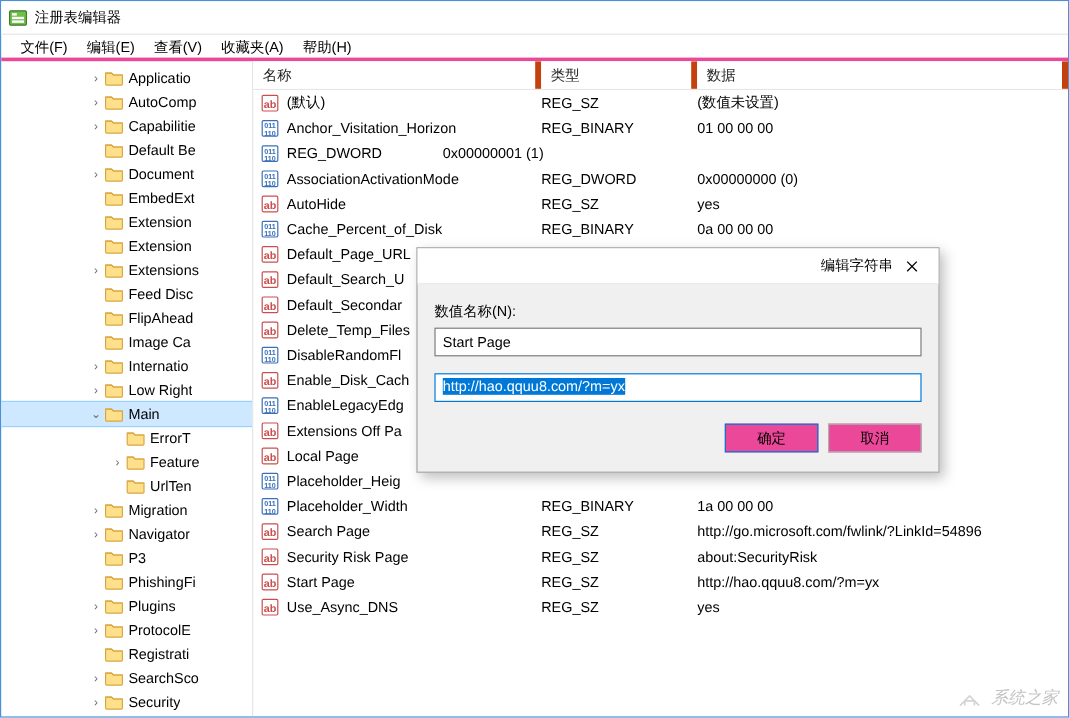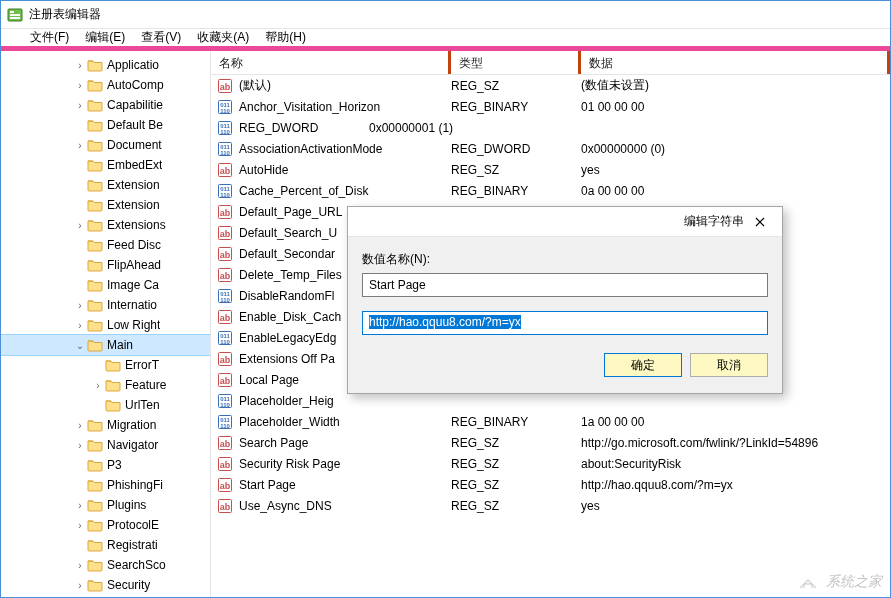--- a/index.html
+++ b/index.html
@@ -1,35 +1,35 @@
 <!DOCTYPE html>
 <html><head>
 <meta charset="utf-8">
 <style>
 * { box-sizing: border-box; margin: 0; padding: 0; font-family: "Microsoft YaHei", "Segoe UI", Tahoma, sans-serif; }
 body { background: #fff; font-size: 12px; color: #000; width: 891px; height: 598px; overflow: hidden; position: relative; border: 1px solid #4a90d9; }
 .titlebar { height: 28px; display:flex; align-items:center; padding: 0 6px; background:#fff; border-bottom:1px solid #e5e5e5;}
 .titlebar .app-icon svg { width:16px; height:16px; display:block;}
 .titlebar .title { margin-left:6px; font-size:12px;}
-.menubar { height:22px; display:flex; align-items:center; padding:0 21px; border-bottom:5px solid #ec4899;}
+.menubar { height:22px; display:flex; padding:0 8px; border-bottom:3px solid #ec4899;}
 .menubar .menu-item { padding:2px 8px; cursor:default;}
 .main-area { display:flex; height:calc(100% - 50px);}
 .tree-pane { width:210px; border-right:1px solid #e5e5e5; overflow:hidden; padding:4px 0;}
 .tree-pane ul { list-style:none;}
 .tree-pane li { white-space:nowrap;}
 .tree-row { display:flex; align-items:center; height:20px; padding-left:4px;}
 .tree-row.selected { background:#cde8ff; outline:1px solid #99d1ff;}
 .expander { width:14px; text-align:center; color:#6b6b6b; font-size:10px; cursor:default; flex:none;}
 .folder-icon { width:16px; height:14px; margin-right:4px; flex:none;}
 .folder-icon svg { width:16px; height:14px; display:block;}
 .tree-label { font-size:12px; overflow:hidden; text-overflow:ellipsis;}
 .indent { display:inline-block; flex:none;}
 .list-pane { flex:1; overflow:hidden;}
 .list-header { display:flex; height:24px; border-bottom:1px solid #e5e5e5;}
-.list-header .col { padding:4px 8px; border-right:3px solid #c2410c; font-size:12px; color:#222; background:#fff;}
+.list-header .col { padding:4px 8px; border-right:5px solid #c2410c; font-size:12px; color:#222; background:#fff;}
 .col.name { width:240px;}
 .col.type { width:130px;}
 .col.data { flex:1;}
 .list-body { }
 .list-row { display:flex; align-items:center; height:21px; }
 .value-icon { width:16px; height:16px; margin:0 6px; flex:none;}
 .value-icon svg { width:16px; height:16px; display:block;}
 .cell { white-space:nowrap; overflow:hidden; text-overflow:ellipsis;}
 .cell.name { width:212px;}
 .cell.type { width:130px;}
@@ -38,21 +38,21 @@
 .dialog { position:absolute; left:346px; top:205px; width:436px; background:#f0f0f0; border:1px solid #a5a5a5; box-shadow:4px 4px 10px rgba(0,0,0,0.25);}
 .dialog-titlebar { height:30px; background:#fff; display:flex; align-items:center; justify-content:flex-end; padding:0 6px 0 10px; border-bottom:1px solid #e5e5e5;}
 .dialog-title { font-size:12px;}
 .dialog-close { width:32px; height:22px; display:flex; align-items:center; justify-content:center; cursor:default;}
 .dialog-body { padding:14px 14px 16px 14px;}
 .field-label { font-size:12px; margin-bottom:5px;}
 .text-input { width:100%; height:24px; border:1px solid #7a7a7a; padding:3px 6px; font-size:12px; background:#fff; margin-bottom:14px;}
 .value-display { width:100%; height:24px; border:1px solid #0078d7; padding:3px 6px; font-size:12px; background:#fff; margin-bottom:14px; cursor:text;}
 .value-display .sel { background:#0078d7; color:#fff;}
 .dialog-buttons { display:flex; justify-content:flex-end; gap:8px; padding-top:4px;}
-.dialog-buttons button { width:78px; height:24px; border:1px solid #adadad; background:#fef9c3; font-size:12px; cursor:default;}
+.dialog-buttons button { width:78px; height:24px; border:1px solid #adadad; background:#ec4899; font-size:12px; cursor:default;}
 .dialog-buttons button.primary { border:1px solid #0078d7;}
 .watermark { position:absolute; right:8px; bottom:6px; font-size:14px; color:#888; opacity:.5; font-style:italic; pointer-events:none;}
 .watermark svg { vertical-align:middle; margin-right:4px;}
 </style>
 </head>
 <body>
 
 <div class="titlebar">
   <span class="app-icon">
     <svg viewBox="0 0 16 16">

